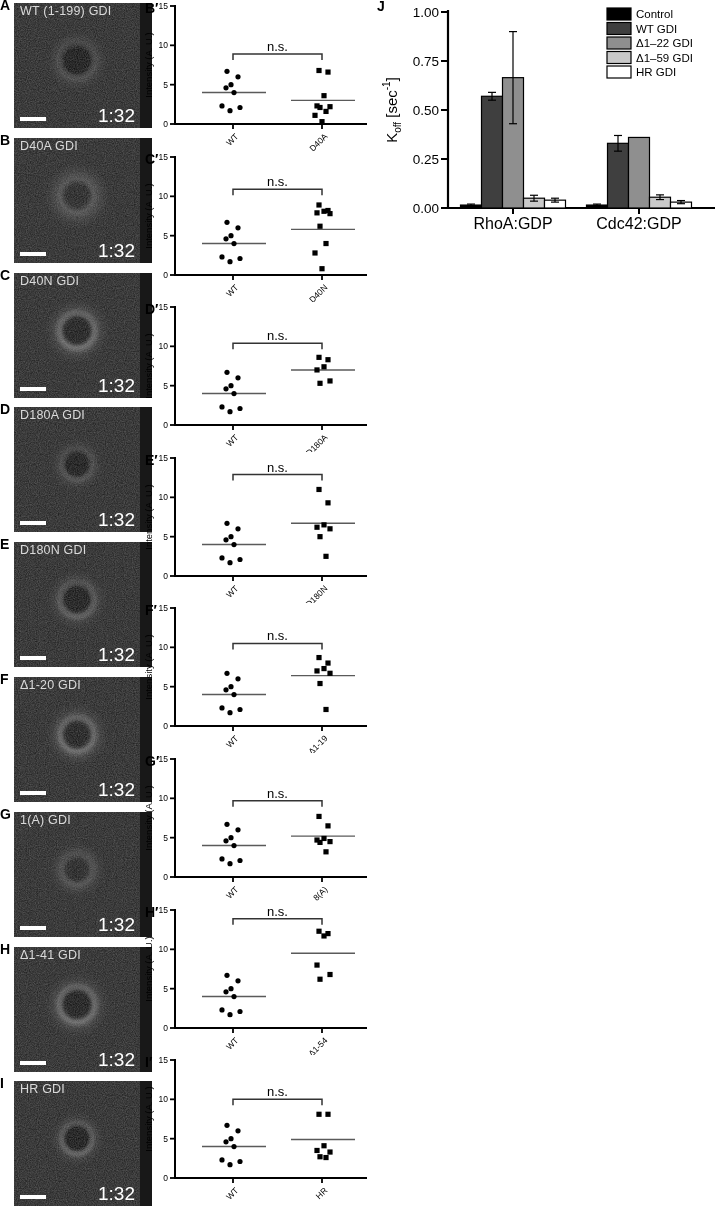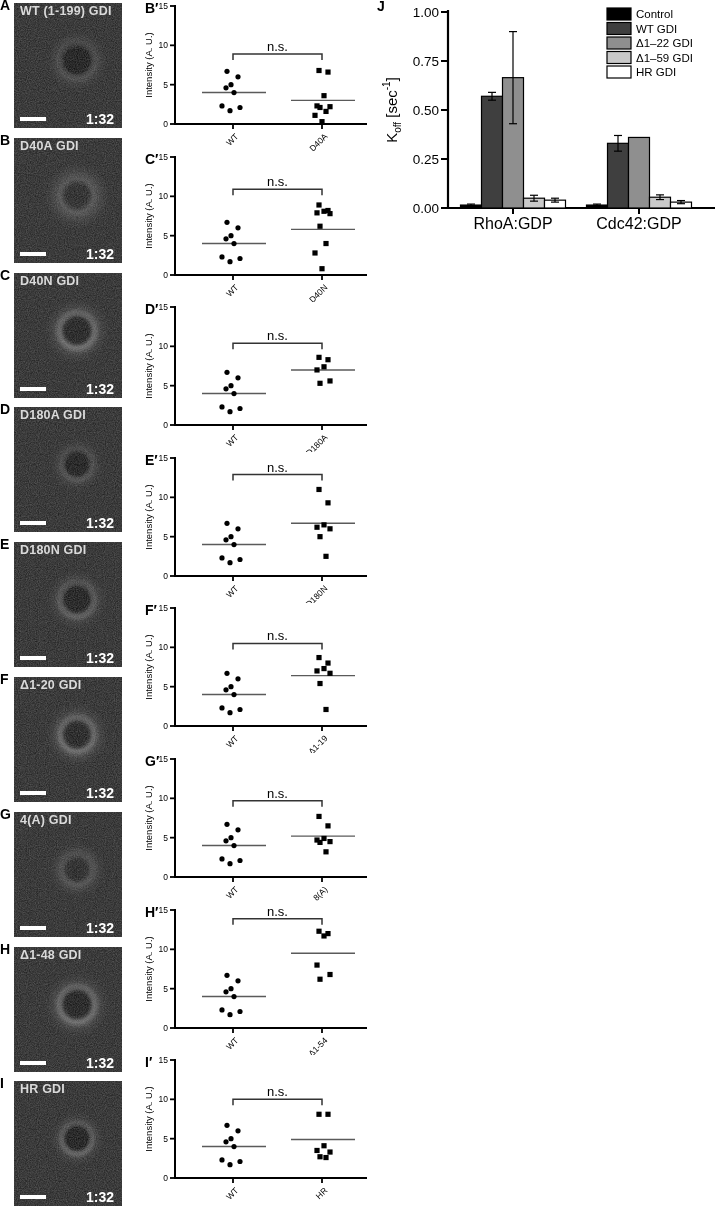--- a/index.html
+++ b/index.html
@@ -1,24 +1,24 @@
 <!DOCTYPE html>
 <html><head>
 <meta charset="utf-8">
 <style>
   html,body{margin:0;padding:0;background:#ffffff;}
   body{width:718px;height:1206px;font-family:"Liberation Sans",sans-serif;position:relative;overflow:hidden;}
   #figure{position:relative;width:718px;height:1206px;}
   .img-panel{position:absolute;left:0;width:140px;height:132px;}
   .p-letter{position:absolute;left:0;top:-3px;font-weight:bold;font-size:14px;color:#000;}
-  .micro-wrap{position:absolute;left:14px;top:3px;width:108px;height:125px;background:#181818;overflow:hidden;font-weight:bold;}
+  .micro-wrap{position:absolute;left:14px;top:3px;width:138px;height:125px;background:#181818;overflow:hidden;}
   .micro-wrap svg{position:absolute;left:0;top:0;}
   .m-label{position:absolute;left:6px;top:1px;color:#dadada;font-size:12.5px;letter-spacing:0.2px;white-space:nowrap;}
   .m-scalebar{position:absolute;left:6px;bottom:7px;width:26px;height:4px;background:#ffffff;}
-  .m-mag{position:absolute;right:8px;bottom:1px;color:#ffffff;font-size:14px;}
+  .m-mag{position:absolute;right:17px;bottom:1px;color:#ffffff;font-size:19px;}
   .scatter-panel{position:absolute;left:143px;width:237px;height:150px;}
   .s-letter{position:absolute;left:2px;top:-1px;font-weight:bold;font-size:14px;color:#000;}
   #bar-chart-panel{position:absolute;left:375px;top:0;width:343px;height:252px;}
   #bar-chart-panel .p-letter{left:2px;top:-2px;}
   svg text{font-family:"Liberation Sans",sans-serif;fill:#000;}
 </style>
 </head>
 <body>
 
 <div id="figure">
@@ -235,21 +235,21 @@
                 <stop offset="0%" stop-color="#030303" stop-opacity="0.6"></stop>
                 <stop offset="62%" stop-color="#030303" stop-opacity="0.6"></stop>
                 <stop offset="100%" stop-color="#030303" stop-opacity="0"></stop>
               </radialGradient>
             </defs>
             <rect width="126" height="125" fill="#191919"></rect>
             <circle cx="63" cy="58" r="28" fill="url(#hb6)"></circle>
             <circle cx="63" cy="57" r="17" fill="url(#hd6)"></circle>
             <rect width="126" height="125" filter="url(#gr6)" opacity="0.85"></rect>
           </svg>
-          <div class="m-label">4(A) GDI</div>
+          <div class="m-label">1(A) GDI</div>
           <div class="m-scalebar"></div>
           <div class="m-mag">1:32</div>
         </div>
       </div>
       <div class="img-panel" style="top: 944px;">
         <span class="p-letter">H</span>
         <div class="micro-wrap">
           <svg width="126" height="125">
             <defs>
               <filter id="gr7" x="0" y="0" width="100%" height="100%">
@@ -267,21 +267,21 @@
                 <stop offset="0%" stop-color="#030303" stop-opacity="0.85"></stop>
                 <stop offset="62%" stop-color="#030303" stop-opacity="0.85"></stop>
                 <stop offset="100%" stop-color="#030303" stop-opacity="0"></stop>
               </radialGradient>
             </defs>
             <rect width="126" height="125" fill="#191919"></rect>
             <circle cx="63" cy="58" r="33" fill="url(#hb7)"></circle>
             <circle cx="63" cy="57" r="19" fill="url(#hd7)"></circle>
             <rect width="126" height="125" filter="url(#gr7)" opacity="0.85"></rect>
           </svg>
-          <div class="m-label">Δ1-48 GDI</div>
+          <div class="m-label">Δ1-41 GDI</div>
           <div class="m-scalebar"></div>
           <div class="m-mag">1:32</div>
         </div>
       </div>
       <div class="img-panel" style="top: 1078px;">
         <span class="p-letter">I</span>
         <div class="micro-wrap">
           <svg width="126" height="125">
             <defs>
               <filter id="gr8" x="0" y="0" width="100%" height="100%">

